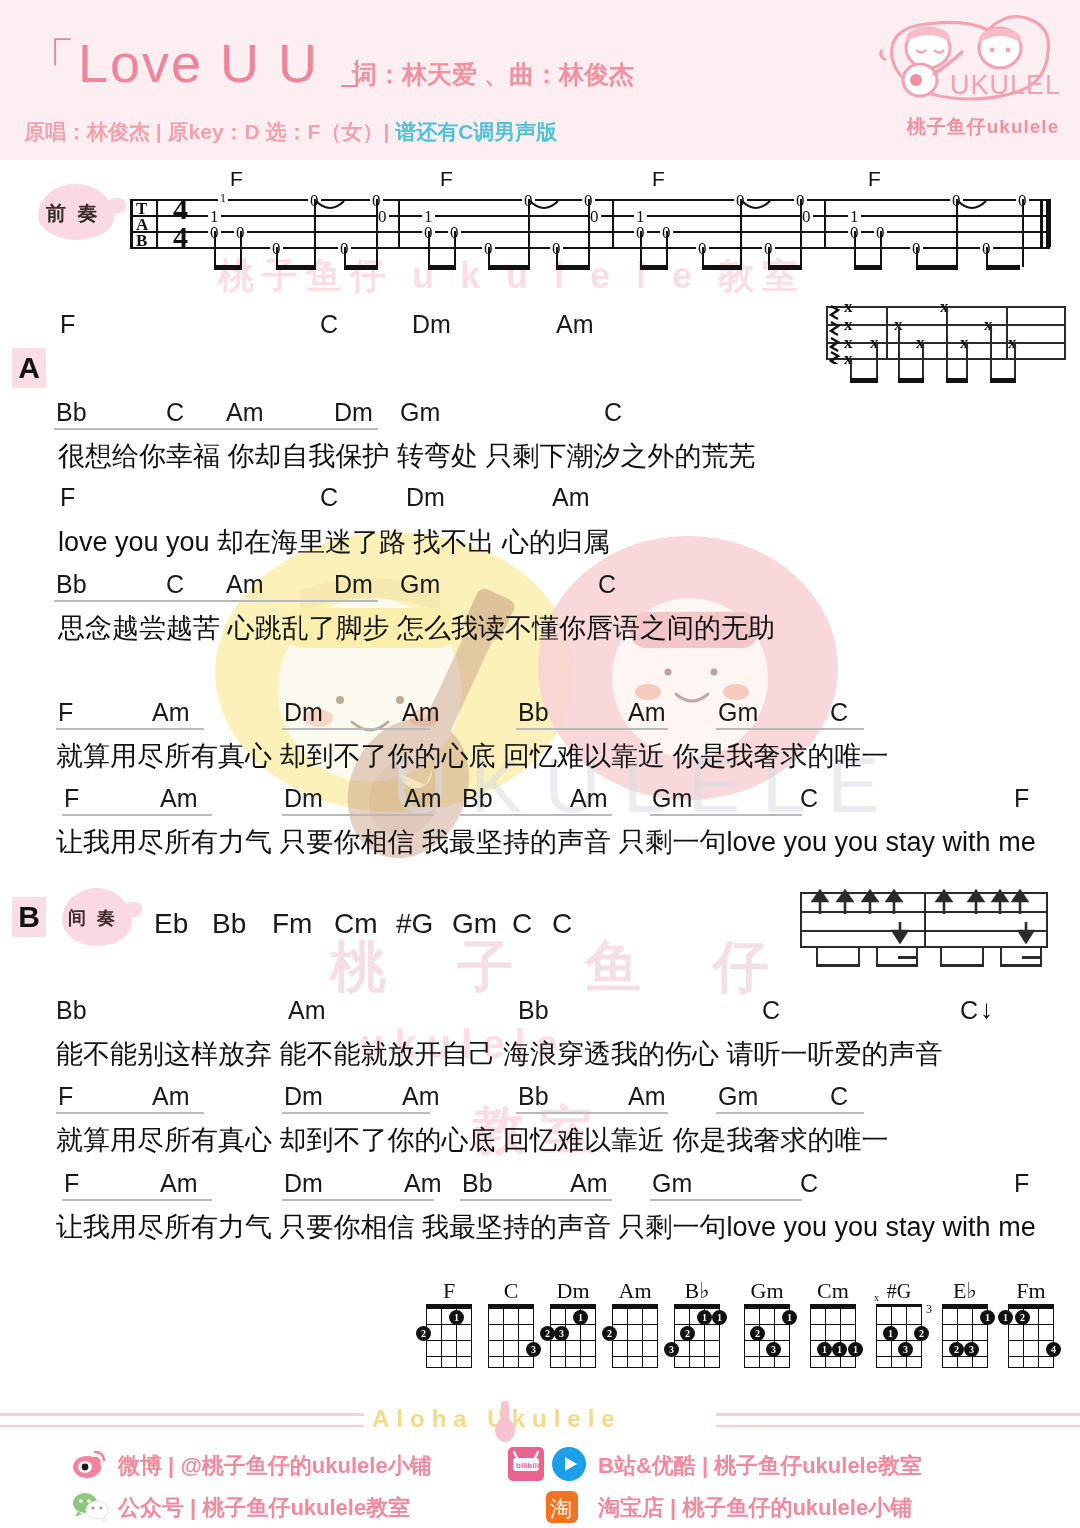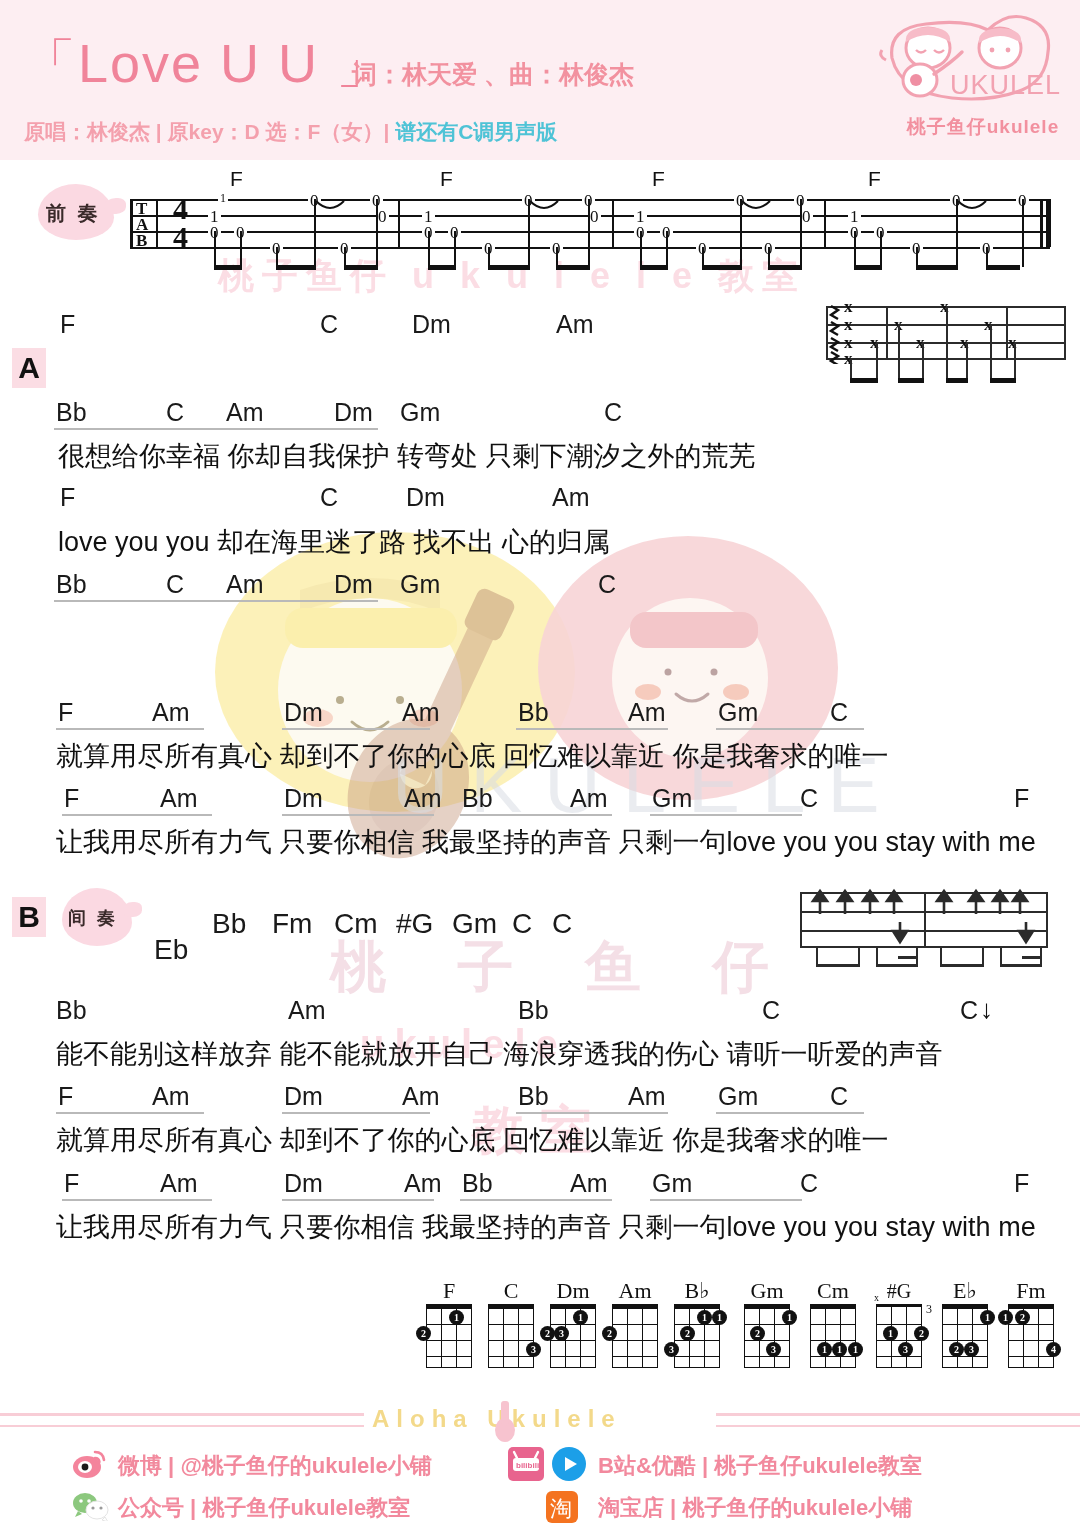--- a/index.html
+++ b/index.html
@@ -383,20 +383,21 @@
     <div class="chordrow" style="left:0;top:570px;width:1080px;height:30px;">
       <span class="ch" style="left:56px;">Bb</span>
       <span class="ch" style="left:166px;">C</span>
       <span class="ch" style="left:226px;">Am</span>
       <span class="ch" style="left:334px;">Dm</span>
       <span class="ch" style="left:400px;">Gm</span>
       <span class="ch" style="left:598px;">C</span>
     </div>
     <div class="uline" style="left:54px;top:600px;width:180px;"></div>
     <div class="uline" style="left:224px;top:600px;width:154px;"></div>
+    <div class="lyric" style="left:58px;top:610px;">思念越尝越苦  心跳乱了脚步  怎么我读不懂你唇语之间的无助</div>
 
     <div class="chordrow" style="left:0;top:698px;width:1080px;height:30px;">
       <span class="ch" style="left:58px;">F</span>
       <span class="ch" style="left:152px;">Am</span>
       <span class="ch" style="left:284px;">Dm</span>
       <span class="ch" style="left:402px;">Am</span>
       <span class="ch" style="left:518px;">Bb</span>
       <span class="ch" style="left:628px;">Am</span>
       <span class="ch" style="left:718px;">Gm</span>
       <span class="ch" style="left:830px;">C</span>
@@ -423,21 +424,21 @@
     <div class="uline" style="left:460px;top:814px;width:152px;"></div>
     <div class="uline" style="left:650px;top:814px;width:152px;"></div>
     <div class="lyric" style="left:56px;top:824px;">让我用尽所有力气  只要你相信  我最坚持的声音 只剩一句love you you stay with me</div>
 
     <div class="sec-badge" style="left:12px;top:897px;">B</div>
     <div class="blob" style="left:62px;top:888px;width:70px;height:58px;"></div>
     <div class="blob" style="left:122px;top:902px;width:20px;height:15px;border-radius:60% 40% 50% 50%;"></div>
     <div class="blob-label" style="left:68px;top:906px;font-size:18px;">间 奏</div>
 
     <div class="chordrow" style="left:0;top:908px;width:1080px;height:34px;font-size:28px;">
-      <span class="ch" style="left:154px;margin-top:26px;">Eb</span>
+      <span class="ch" style="left:154px;">Eb</span>
       <span class="ch" style="left:212px;">Bb</span>
       <span class="ch" style="left:272px;">Fm</span>
       <span class="ch" style="left:334px;">Cm</span>
       <span class="ch" style="left:396px;">#G</span>
       <span class="ch" style="left:452px;">Gm</span>
       <span class="ch" style="left:512px;">C</span>
       <span class="ch" style="left:552px;">C</span>
     </div>
 
     <div class="strum" style="left:800px;top:892px;width:248px;height:78px;">

